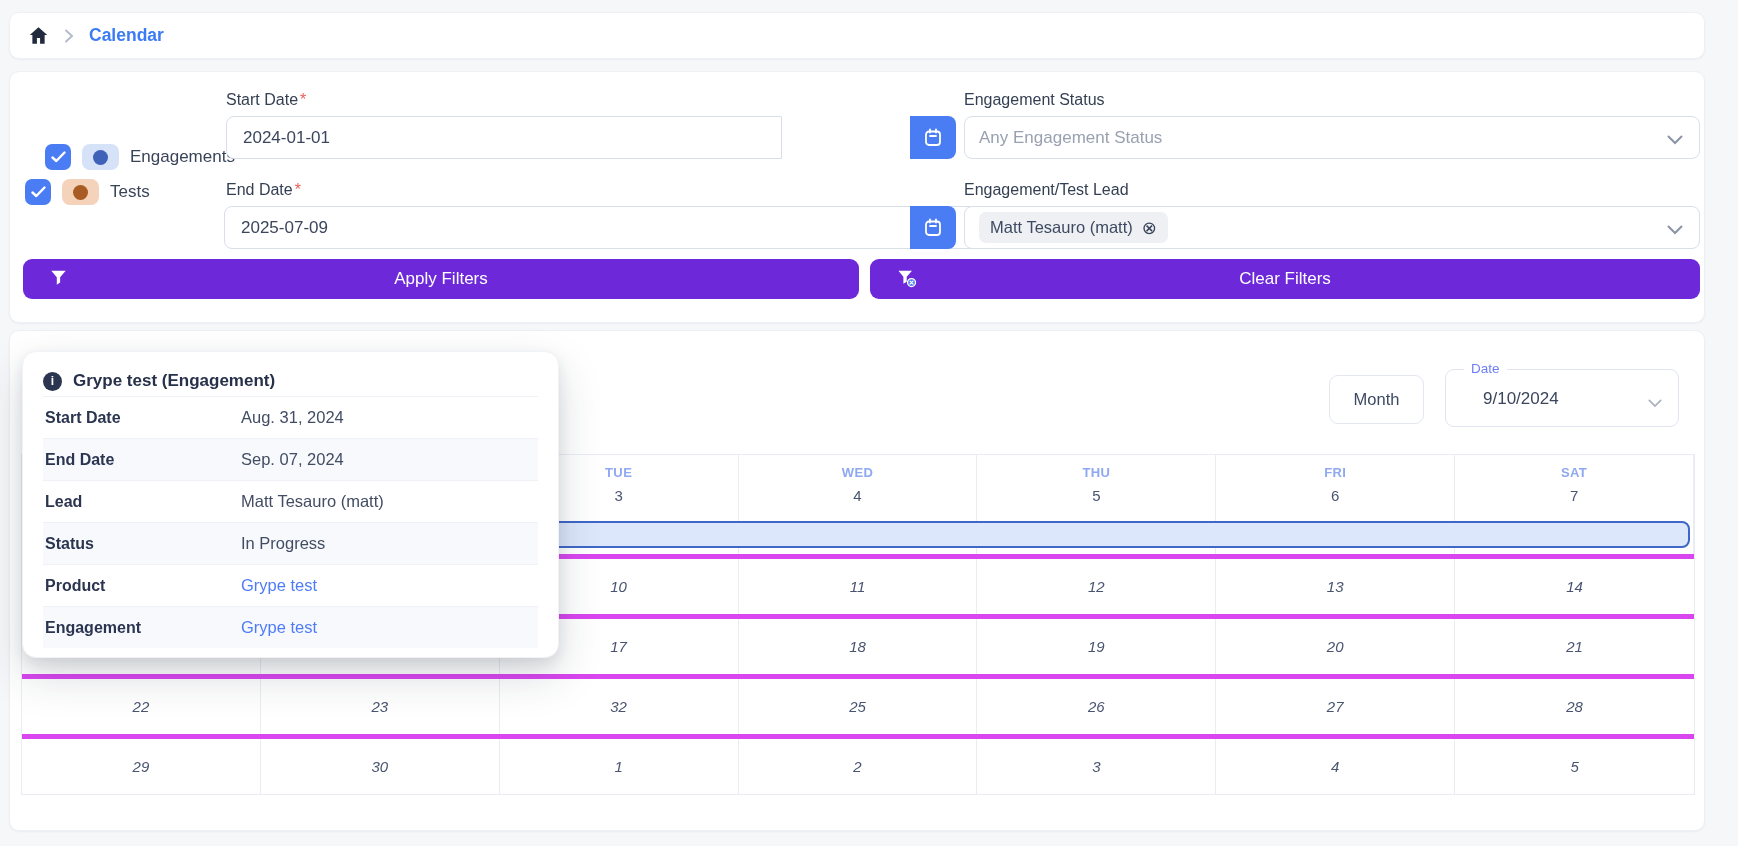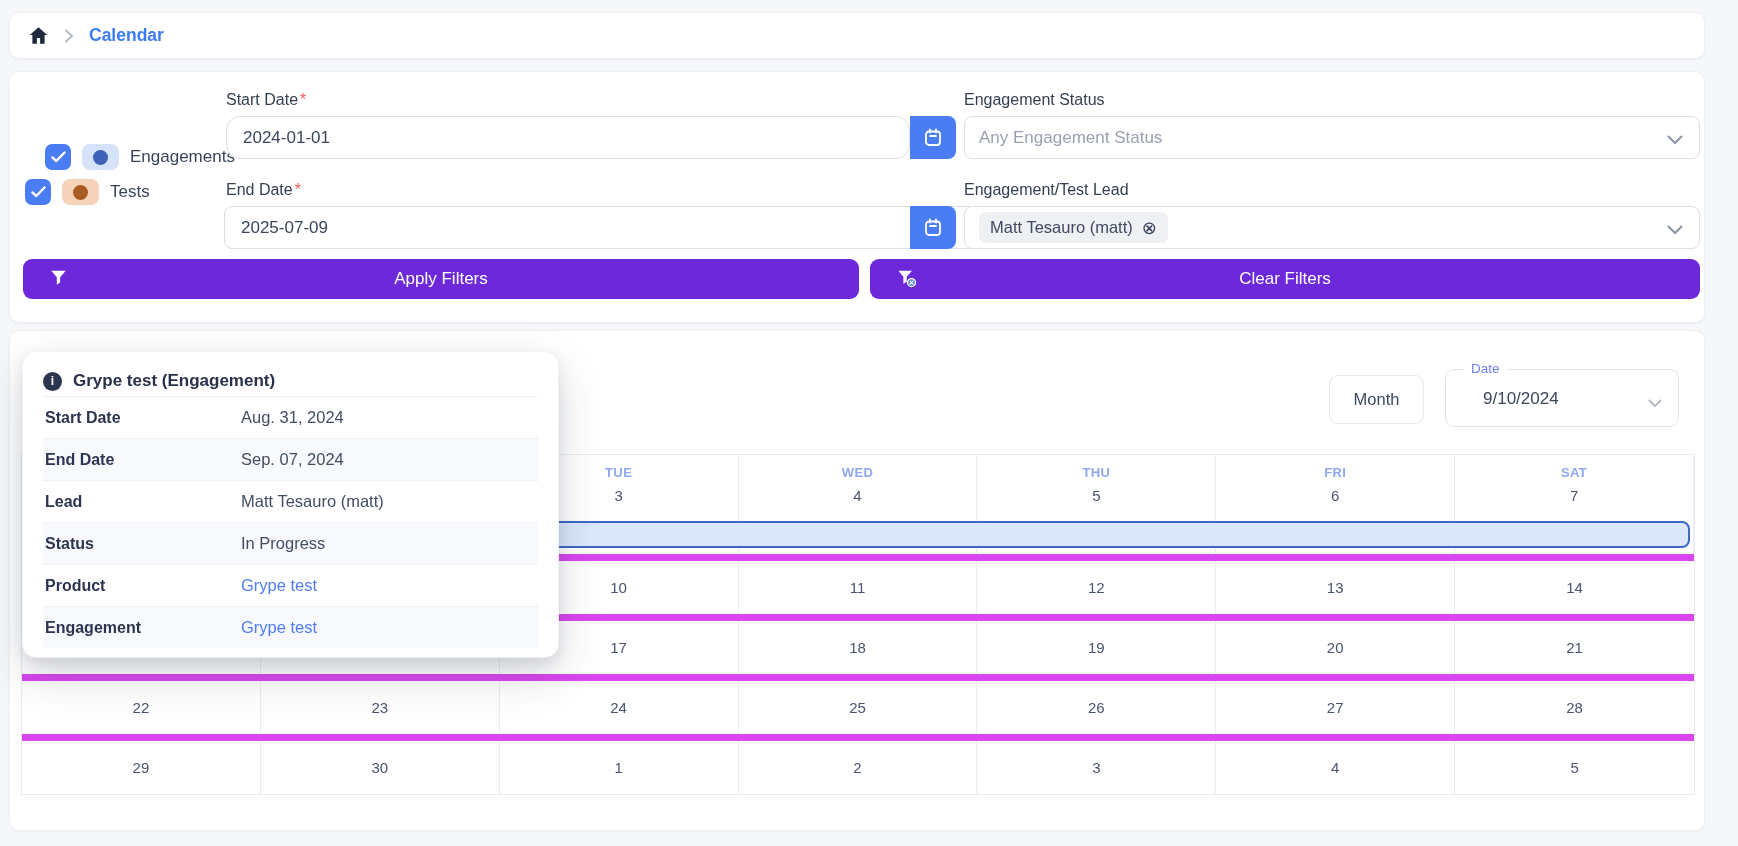--- a/index.html
+++ b/index.html
@@ -61,21 +61,21 @@
     border:1px solid #dfe4ee; border-radius:9px; background:#fff; cursor:pointer;
   }
   .date-field .float-label {
     position:absolute; top:-9px; left:18px; background:#fff; padding:0 7px;
     font-size:13.5px; color:#6d7ef6;
   }
   .date-field .date-value { position:absolute; left:25px; top:19px; font-size:17px; color:#3b465c;margin-left:12px; }
   .date-field .chevron { position:absolute; right:16px; top:24px; }
   .cal-grid { position:absolute; left:11px; top:123px; width:1674px; height:341px; border:1px solid #e9edf3; }
   .cal-hrow { position:relative; display:grid; grid-template-columns:repeat(7,1fr); height:99px;text-align:right; }
-  .cal-row  { display:grid; grid-template-columns:repeat(7,1fr); height:60px; border-top:7px solid #d946ef; }
+  .cal-row  { display:grid; grid-template-columns:repeat(7,1fr); height:60px; border-top:5px solid #d946ef;font-style:italic; }
   .cal-cell { border-right:1px solid #e9edf3; display:flex; flex-direction:column; align-items:center; cursor:pointer; }
   .cal-cell:last-child { border-right:none; }
   .cal-row .cal-cell { justify-content:center; }
   .wk { margin-top:10px; font-size:13px; letter-spacing:.4px; color:#8ea8f1; font-weight:bold; }
   .dn { font-size:15px; color:#495470; }
   .cal-hrow .dn { margin-top:7px; }
   .event-bar {
     position:absolute; left:2px; right:4px; top:66px; height:27px; z-index:2;
     background:#dce7fb; border:2px solid #3e67c7; border-radius:8px; cursor:pointer;
   }
@@ -133,21 +133,21 @@
             <path d="M1.5 6.5L5.3 10L13.5 1.5"></path>
           </svg>
       </span>
       <span class="pill pill-test">
           <span class="dot dot-test"></span>
         </span>
       <span class="toggle-label">Tests</span>
     </div>
 
     <div class="field-label" style="left:216px; top:19px;"><span>Start Date</span><span class="req">*</span></div>
-    <input class="text-input" style="left: 216px; top: 44px; width: 684px; border-radius: 14px;" value="2024-01-01">
+    <input class="text-input" style="left: 216px; top: 44px; width: 556px;" value="2024-01-01">
     <button class="cal-btn" style="left:900px; top:44px;">
       <svg width="18" height="19" viewBox="0 0 18 19" fill="none" stroke="#fff" stroke-width="1.8" stroke-linecap="round">
           <rect x="2" y="3.5" width="14" height="13.5" rx="3"></rect>
           <path d="M6 1.5v3M12 1.5v3M6 8h6"></path>
         </svg>
     </button>
 
     <div class="field-label" style="left:216px; top:109px;"><span>End Date</span><span class="req">*</span></div>
     <input class="text-input" style="left: 204px; top: 134px; width: 787px; margin-left: 10px;" value="2025-07-09">
     <button class="cal-btn" style="left:900px; top:134px;">
@@ -283,21 +283,21 @@
           </div>
       </div>
       <div class="cal-row">
         <div class="cal-cell">
             <span class="dn">22</span>
           </div>
         <div class="cal-cell">
             <span class="dn">23</span>
           </div>
         <div class="cal-cell">
-            <span class="dn">24</span>
+            <span class="dn">32</span>
           </div>
         <div class="cal-cell">
             <span class="dn">25</span>
           </div>
         <div class="cal-cell">
             <span class="dn">26</span>
           </div>
         <div class="cal-cell">
             <span class="dn">27</span>
           </div>

